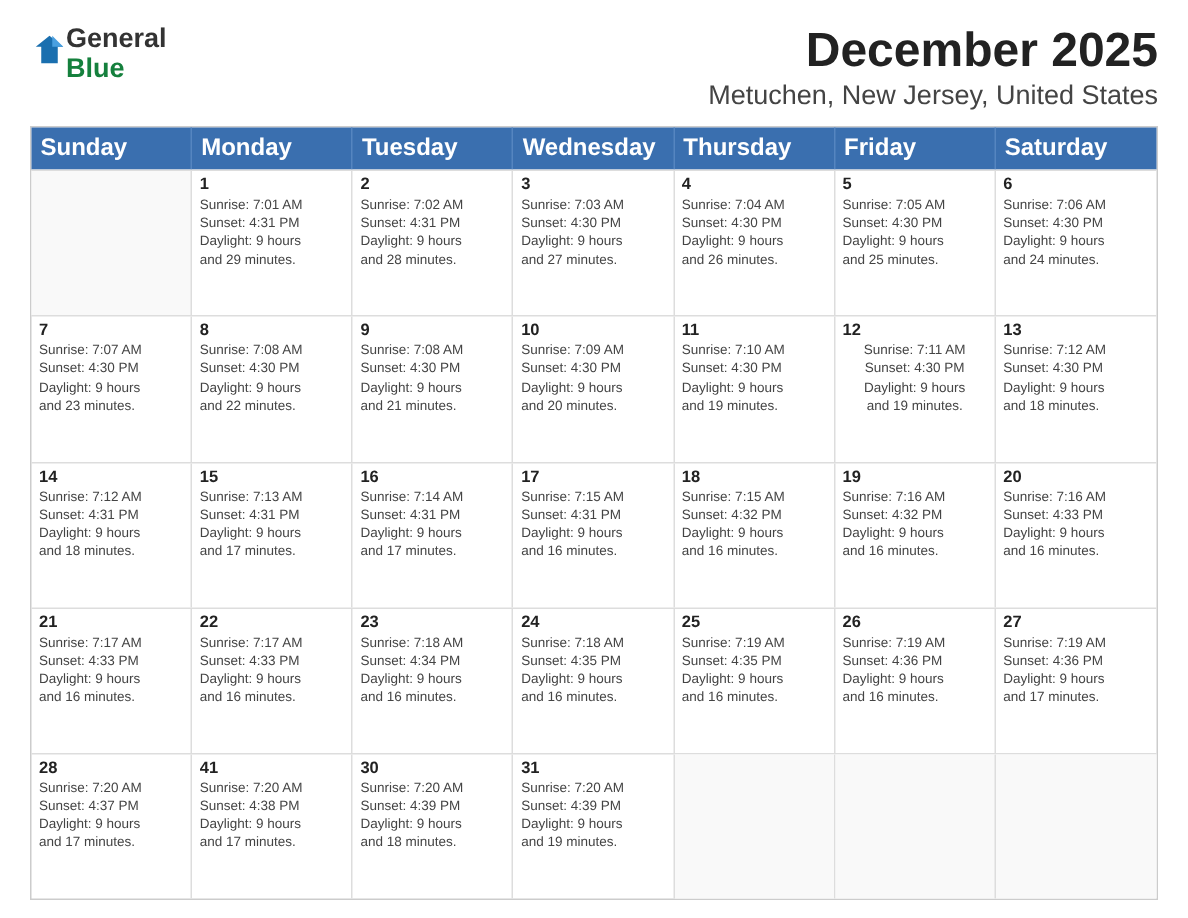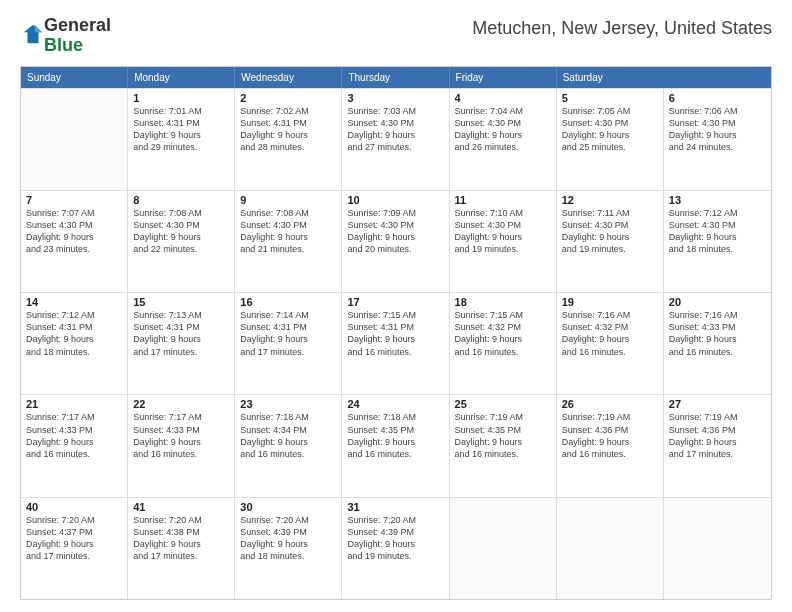--- a/index.html
+++ b/index.html
@@ -59,22 +59,22 @@
       flex-direction: column;
       border: 1px solid #ccc;
     }
     .cal-header-row {
       display: grid;
       grid-template-columns: repeat(7, 1fr);
       background: #3a6faf;
     }
     .cal-header-cell {
       color: #fff;
-      font-size: 10px;
-      font-weight: normal;
+      font-size: 16px;
+      font-weight: bold;
       padding: 5px 6px;
       text-align: left;
       border-right: 1px solid #5585c0;
     }
     .cal-header-cell:last-child { border-right: none; }
     .cal-body {
       flex: 1;
       display: flex;
       flex-direction: column;
     }
@@ -120,28 +120,30 @@
         </svg>
       </div>
       <div>
         <div class="logo-text">
           <span class="logo-general">General</span><br>
           <span class="logo-blue">Blue</span>
         </div>
       </div>
     </div>
     <div class="title-block">
+      <div class="month-title">December 2025</div>
       <div class="location">Metuchen, New Jersey, United States</div>
     </div>
   </div>
 
   <div class="calendar">
     <div class="cal-header-row">
     <div class="cal-header-cell">Sunday</div>
         <div class="cal-header-cell">Monday</div>
+        <div class="cal-header-cell">Tuesday</div>
         <div class="cal-header-cell">Wednesday</div>
         <div class="cal-header-cell">Thursday</div>
         <div class="cal-header-cell">Friday</div>
         <div class="cal-header-cell">Saturday</div>
       </div>
     <div class="cal-body">
     <div class="cal-row">
           <div class="cal-cell empty"></div>
           <div class="cal-cell">
             <span class="day-num">1</span>
@@ -217,21 +219,21 @@
           </div>
           <div class="cal-cell">
             <span class="day-num">11</span>
             <div class="day-info" style="white-space: pre-line;">Sunrise: 7:10 AM
 Sunset: 4:30 PM
 Daylight: 9 hours
 and 19 minutes.</div>
           </div>
           <div class="cal-cell">
             <span class="day-num">12</span>
-            <div class="day-info" style="white-space: pre-line;">Sunrise: 7:11 AM
+            <div class="day-info" style="white-space: pre-line; text-align: center;">Sunrise: 7:11 AM
 Sunset: 4:30 PM
 Daylight: 9 hours
 and 19 minutes.</div>
           </div>
           <div class="cal-cell">
             <span class="day-num">13</span>
             <div class="day-info" style="white-space: pre-line;">Sunrise: 7:12 AM
 Sunset: 4:30 PM
 Daylight: 9 hours
 and 18 minutes.</div>
@@ -334,21 +336,21 @@
           <div class="cal-cell">
             <span class="day-num">27</span>
             <div class="day-info" style="white-space: pre-line;">Sunrise: 7:19 AM
 Sunset: 4:36 PM
 Daylight: 9 hours
 and 17 minutes.</div>
           </div>
         </div>
         <div class="cal-row">
           <div class="cal-cell">
-            <span class="day-num">40</span>
+            <span class="day-num">28</span>
             <div class="day-info" style="white-space: pre-line;">Sunrise: 7:20 AM
 Sunset: 4:37 PM
 Daylight: 9 hours
 and 17 minutes.</div>
           </div>
           <div class="cal-cell">
             <span class="day-num">41</span>
             <div class="day-info" style="white-space: pre-line;">Sunrise: 7:20 AM
 Sunset: 4:38 PM
 Daylight: 9 hours

